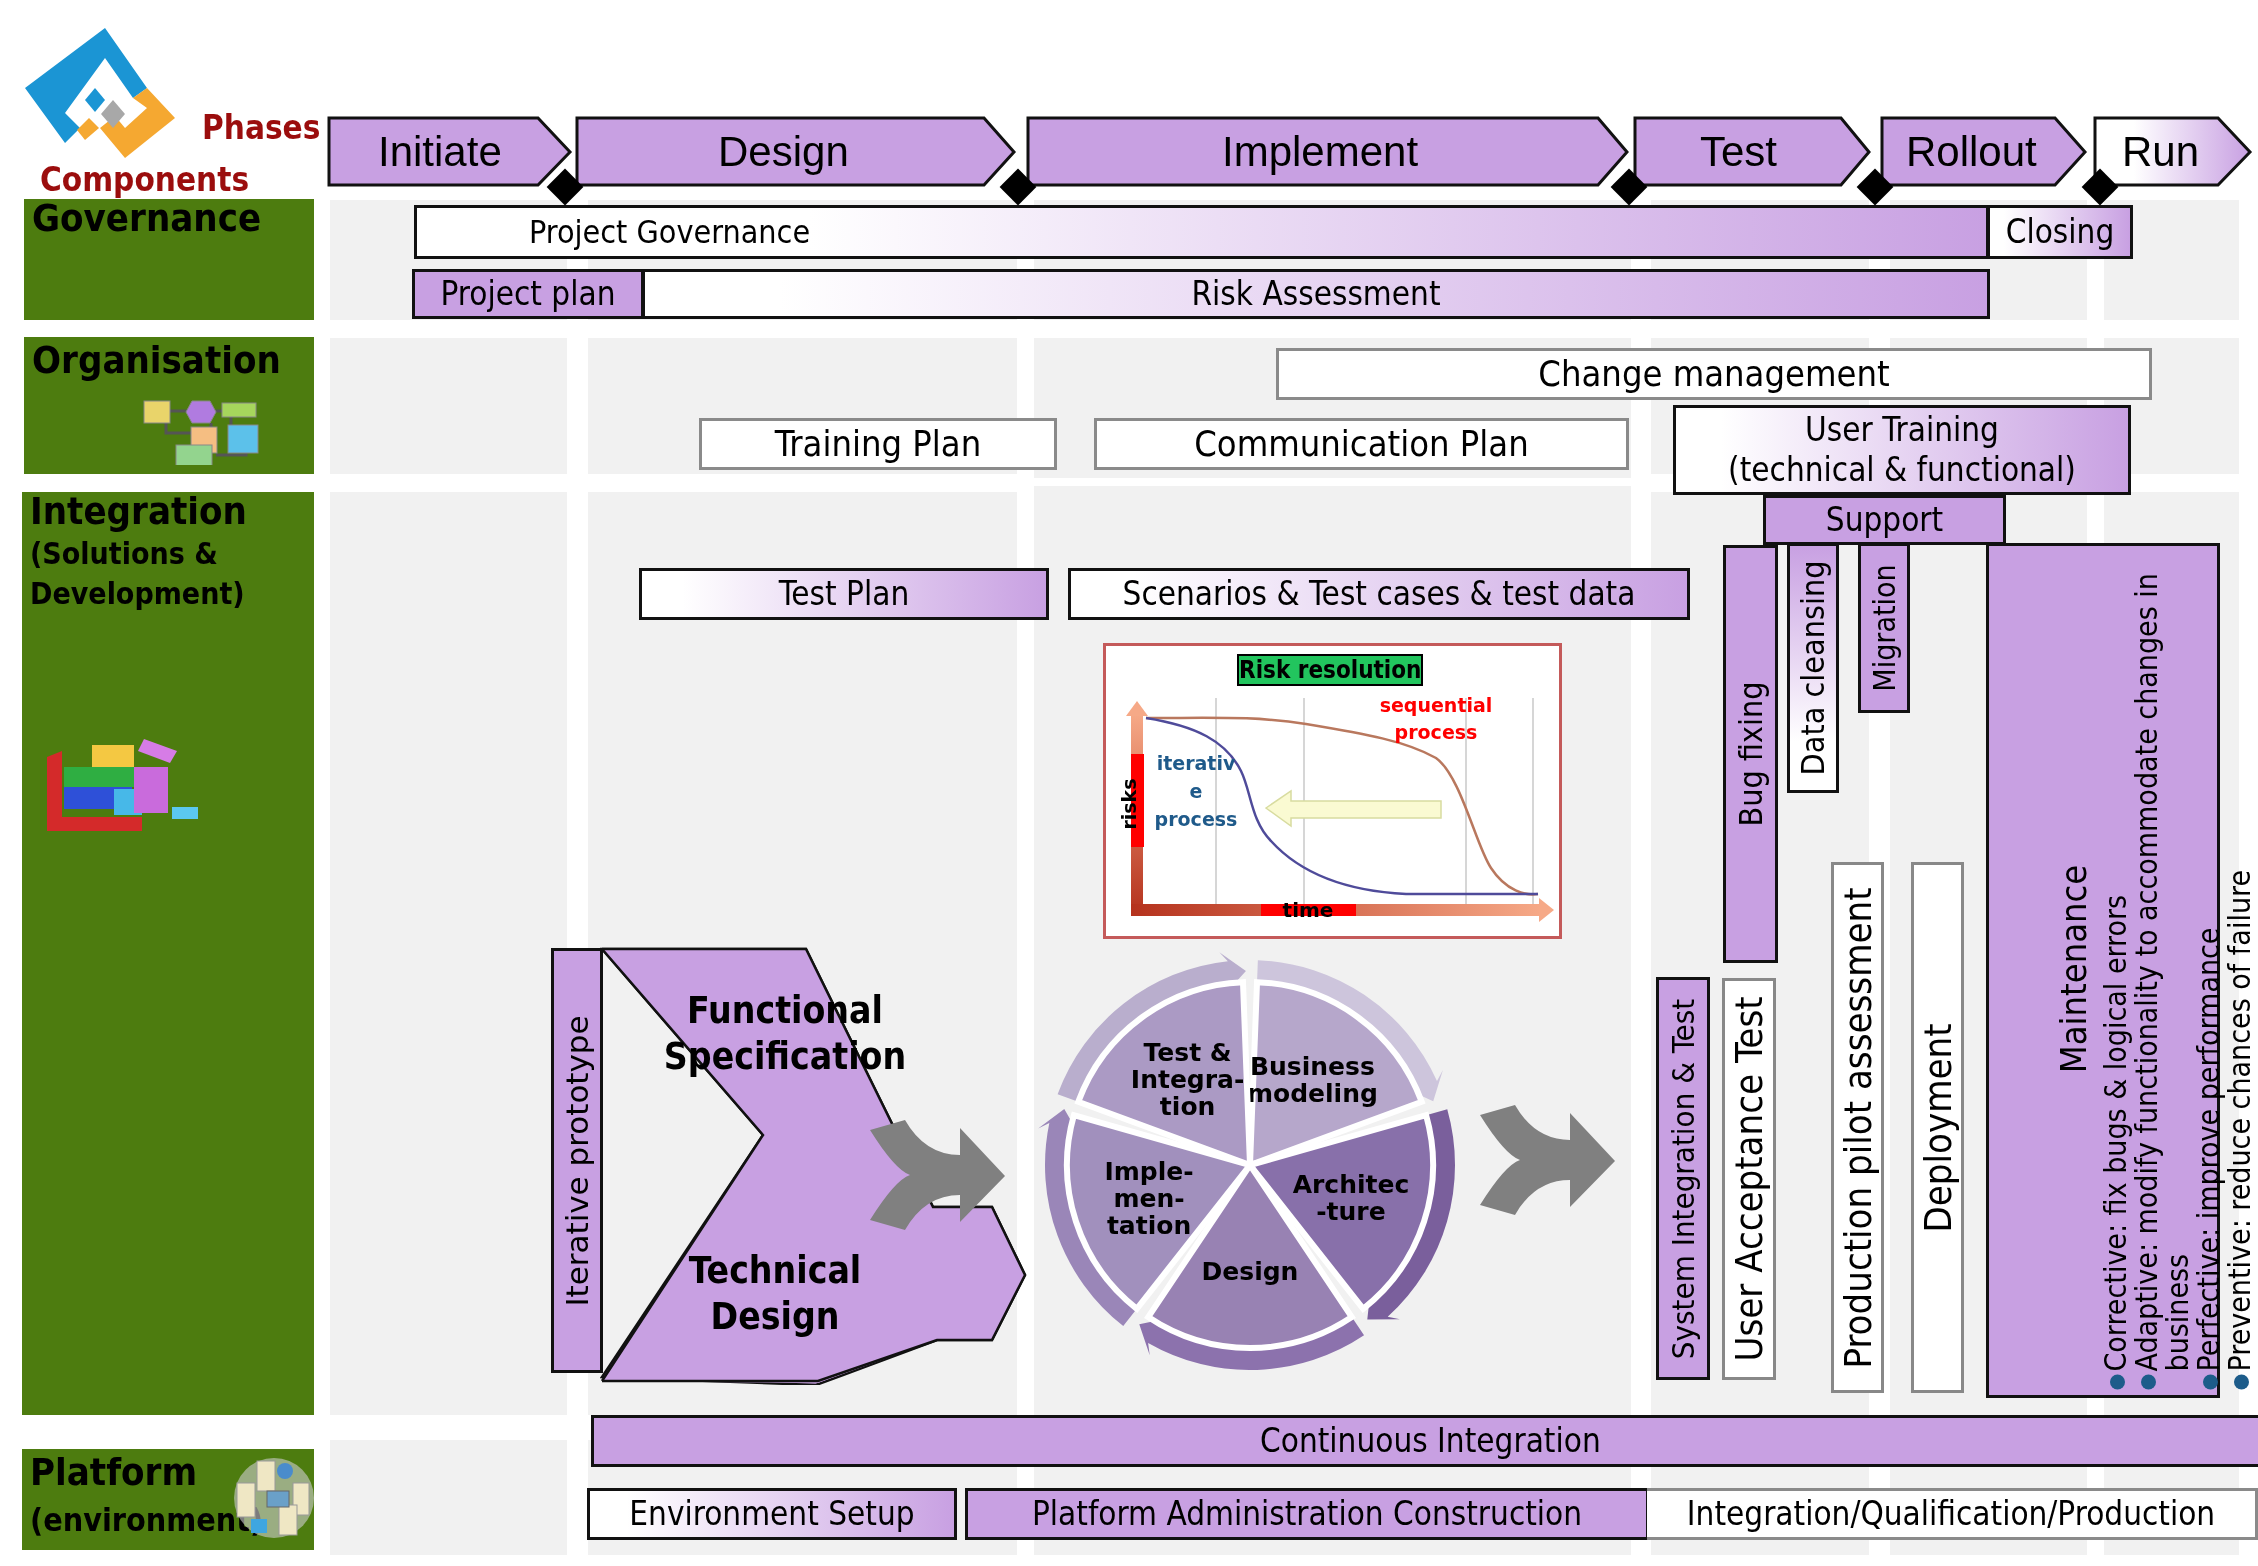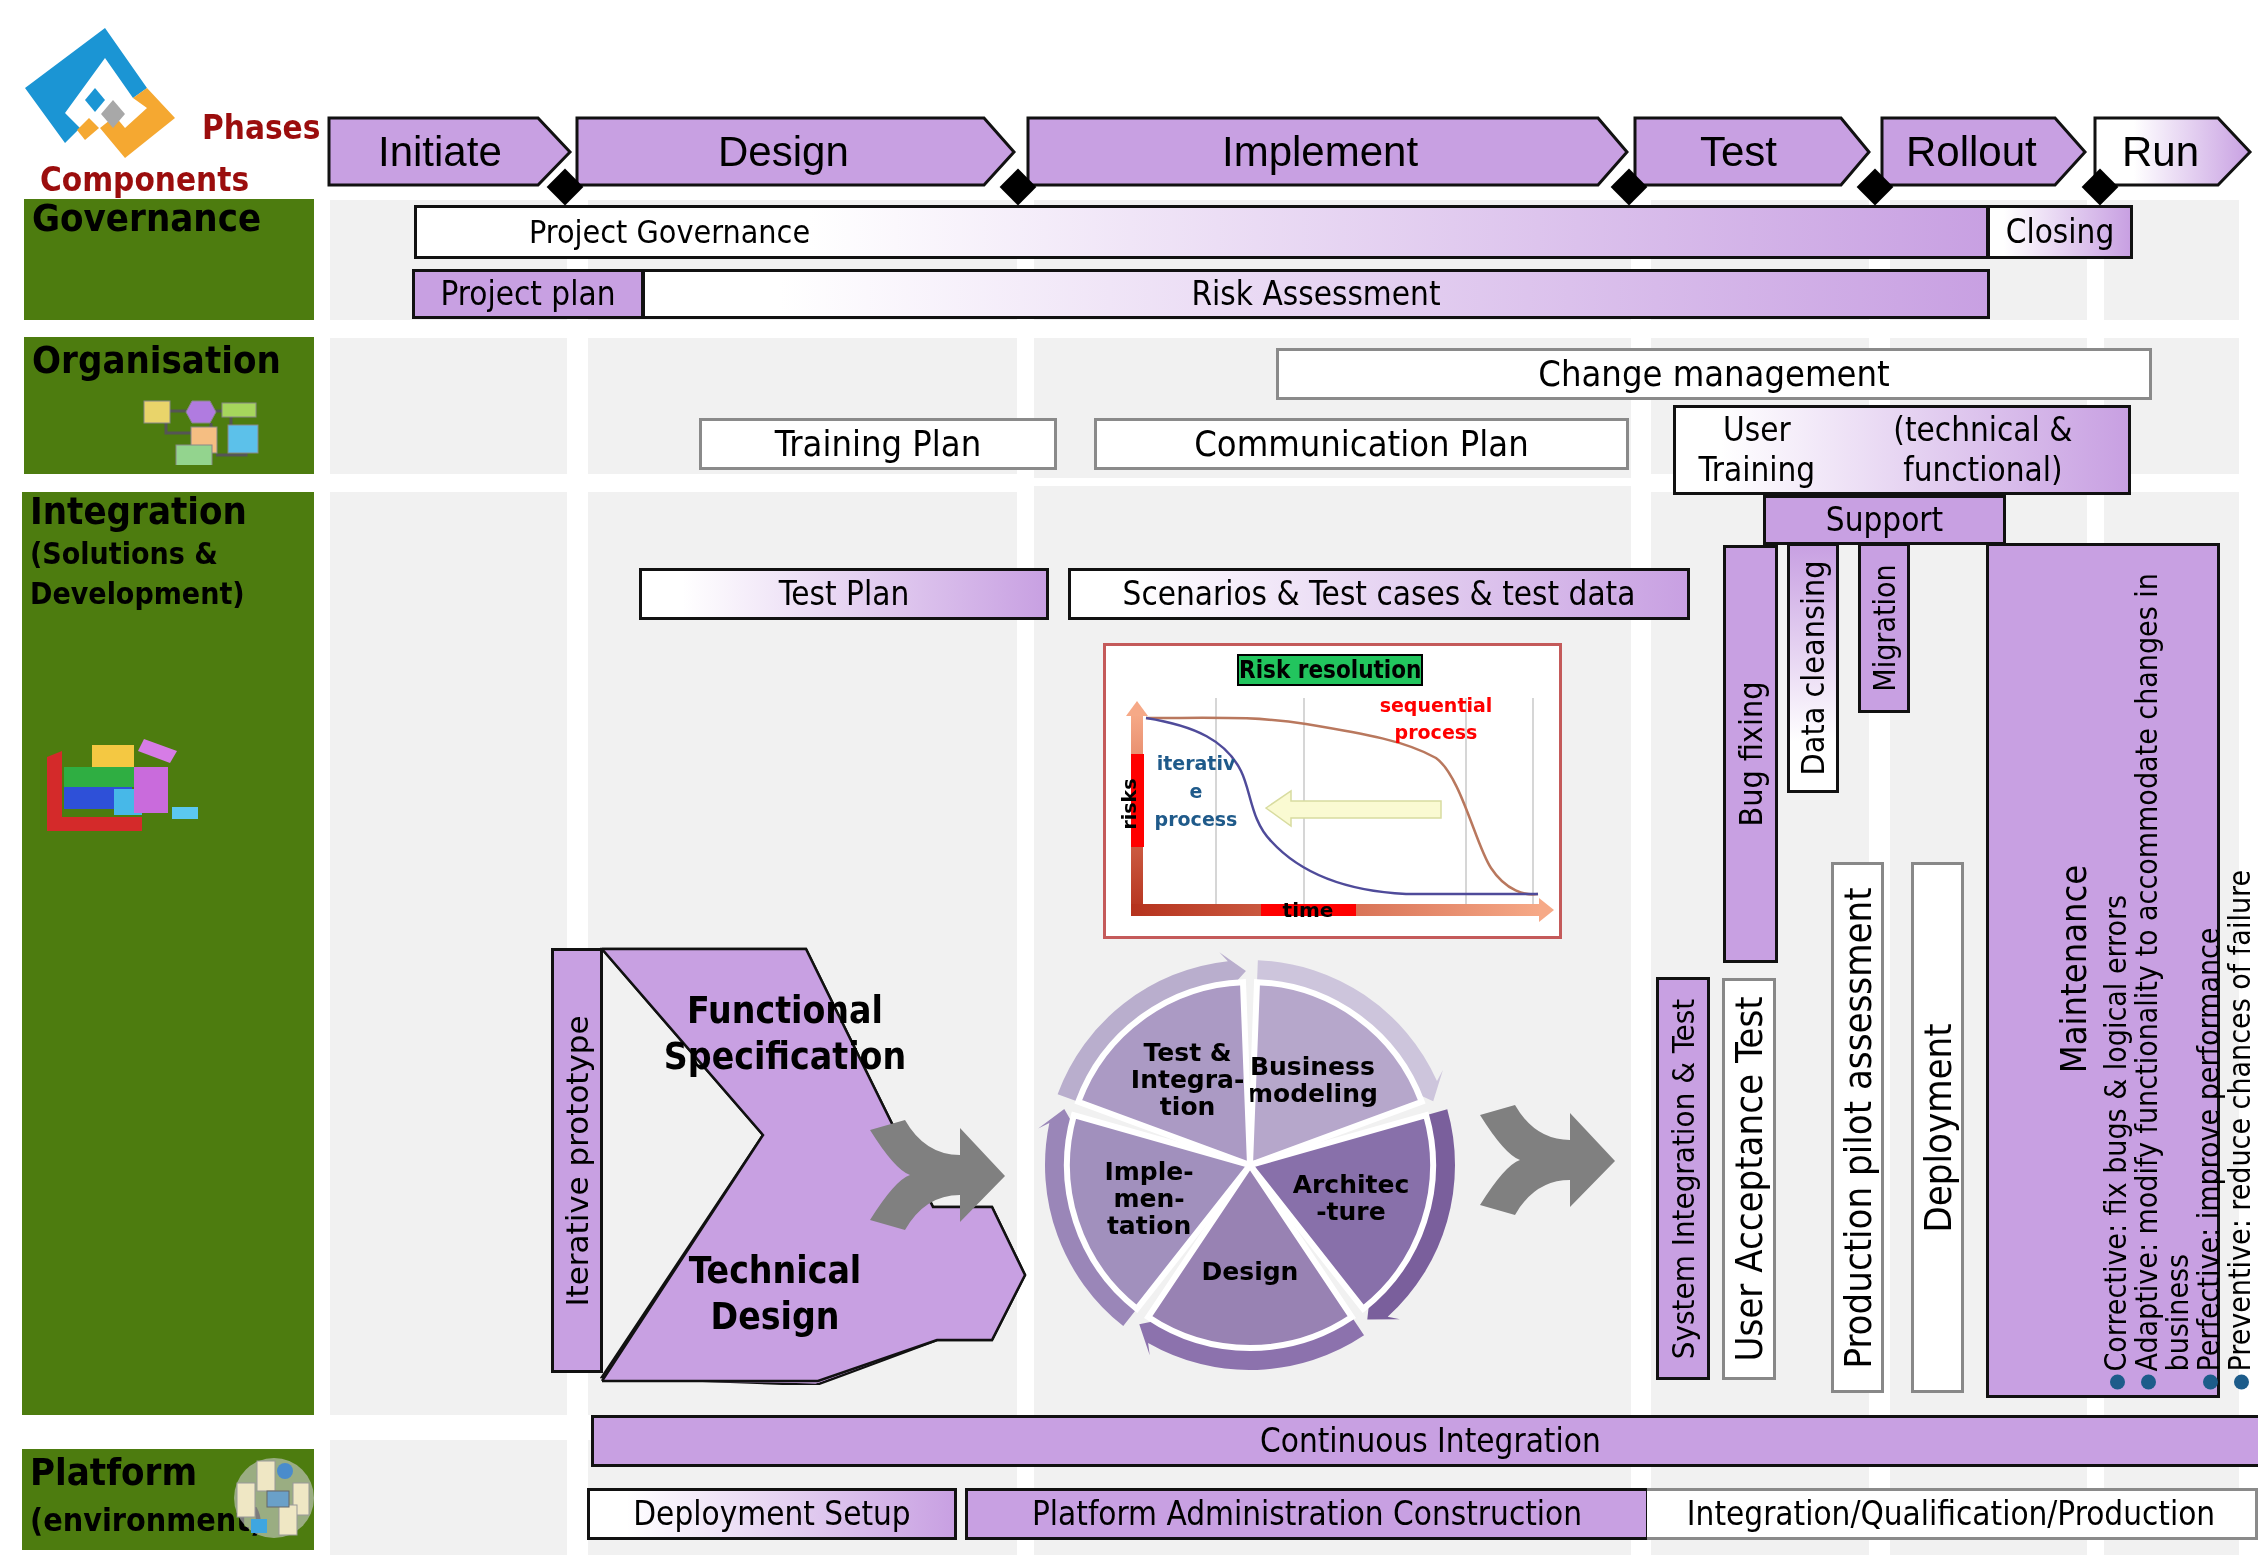--- a/index.html
+++ b/index.html
@@ -147,21 +147,21 @@
   <div class="milestone" style="left:552px;top:174px"></div>
   <div class="milestone" style="left:1005px;top:174px"></div>
   <div class="milestone" style="left:1616px;top:174px"></div>
   <div class="milestone" style="left:1862px;top:174px"></div>
   <div class="milestone" style="left:2087px;top:174px"></div>
 </div>
 
 <div class="box grey white" style="left:1235px;top:348px;width:876px;height:52px;font-size:36px">Change management</div>
 <div class="box grey white" style="left:658px;top:418px;width:358px;height:52px;font-size:36px">Training Plan</div>
 <div class="box grey white" style="left:1053px;top:418px;width:535px;height:52px;font-size:36px">Communication Plan</div>
-<div class="box grad" style="left:1632px;top:405px;width:458px;height:90px;flex-direction:row">
+<div class="box grad" style="left:1632px;top:405px;width:458px;height:90px;flex-direction:column">
   <span>User Training</span>
   <span>(technical  &amp;  functional)</span>
 </div>
 
 <div class="box purple" style="left:1722px;top:495px;width:243px;height:50px">Support</div>
 <div class="box grad" style="left:598px;top:568px;width:410px;height:52px">Test Plan</div>
 <div class="box grad" style="left:1027px;top:568px;width:622px;height:52px">Scenarios  &amp;  Test  cases  &amp;  test  data</div>
 
 <div class="vert purple" style="left:1723px;top:545px;width:55px;height:418px">
   <span style="font-size:32px">Bug fixing</span>
@@ -290,15 +290,15 @@
     <text x="330" y="66" text-anchor="middle" font-size="19" font-weight="bold" fill="#ff0000">sequential</text>
     <text x="330" y="93" text-anchor="middle" font-size="19" font-weight="bold" fill="#ff0000">process</text>
     <text x="90" y="124" text-anchor="middle" font-size="19" font-weight="bold" fill="#1f5a8a">iterativ</text>
     <text x="90" y="152" text-anchor="middle" font-size="19" font-weight="bold" fill="#1f5a8a">e</text>
     <text x="90" y="180" text-anchor="middle" font-size="19" font-weight="bold" fill="#1f5a8a">process</text>
   </svg>
   <div class="abs" style="left:131px;top:8px;padding:0 0;border:2px solid #000;font-weight:bold;font-size:24px;line-height:28px;background:#22c55e">Risk resolution</div>
 </div>
 
 <div class="box purple" style="left:550px;top:1415px;width:1676px;height:52px;justify-content:flex-start;padding-left:666px;font-size:33px">Continuous  Integration</div>
-<div class="box grad" style="left:546px;top:1488px;width:370px;height:52px">Deployment  Setup</div>
+<div class="box grad" style="left:546px;top:1488px;width:370px;height:52px">Environment  Setup</div>
 <div class="box purple" style="left:924px;top:1488px;width:684px;height:52px">Platform  Administration  Construction</div>
 <div class="box grey white" style="left:1606px;top:1488px;width:611px;height:52px;border-left:none">Integration/Qualification/Production</div>
 
 </body></html>

